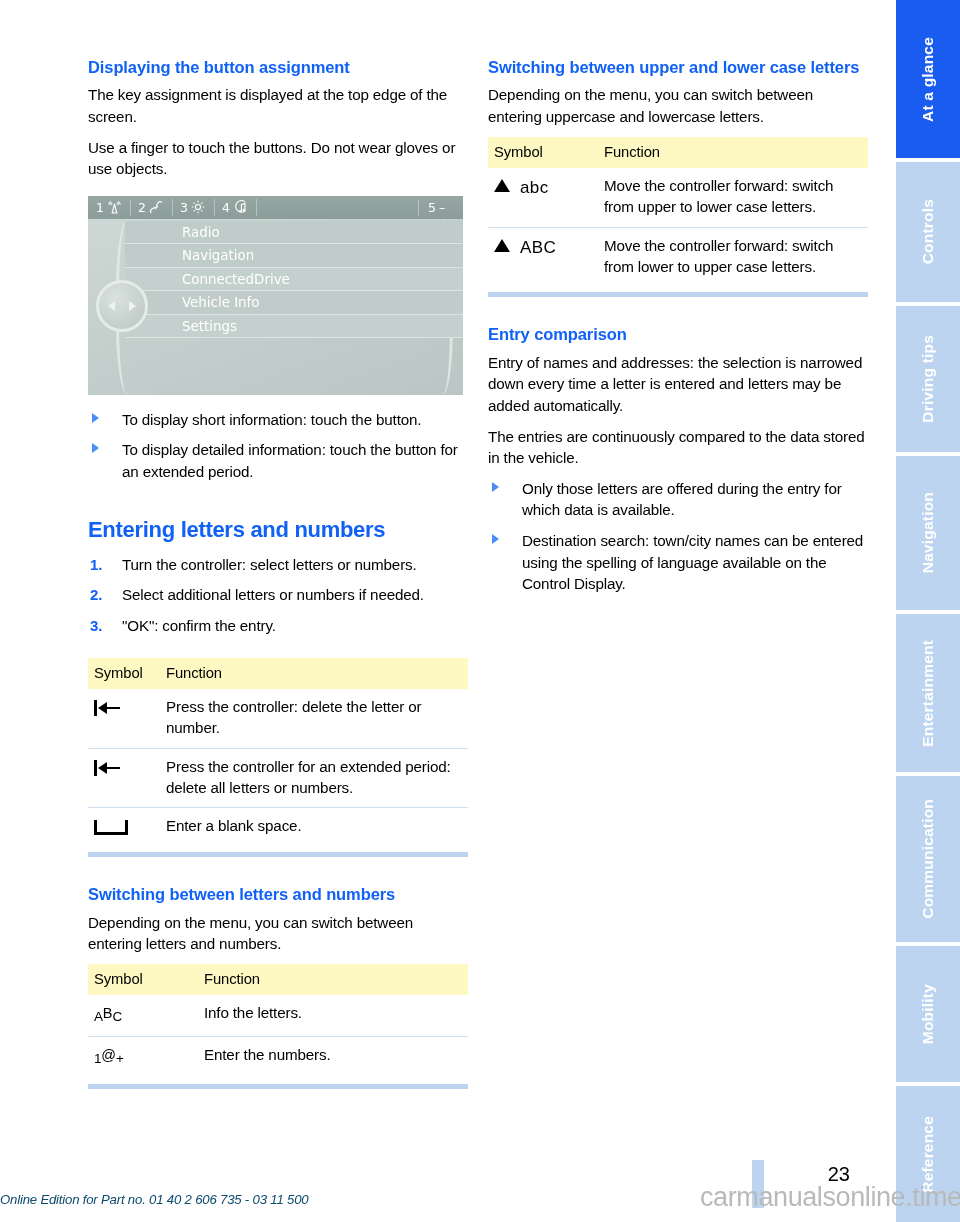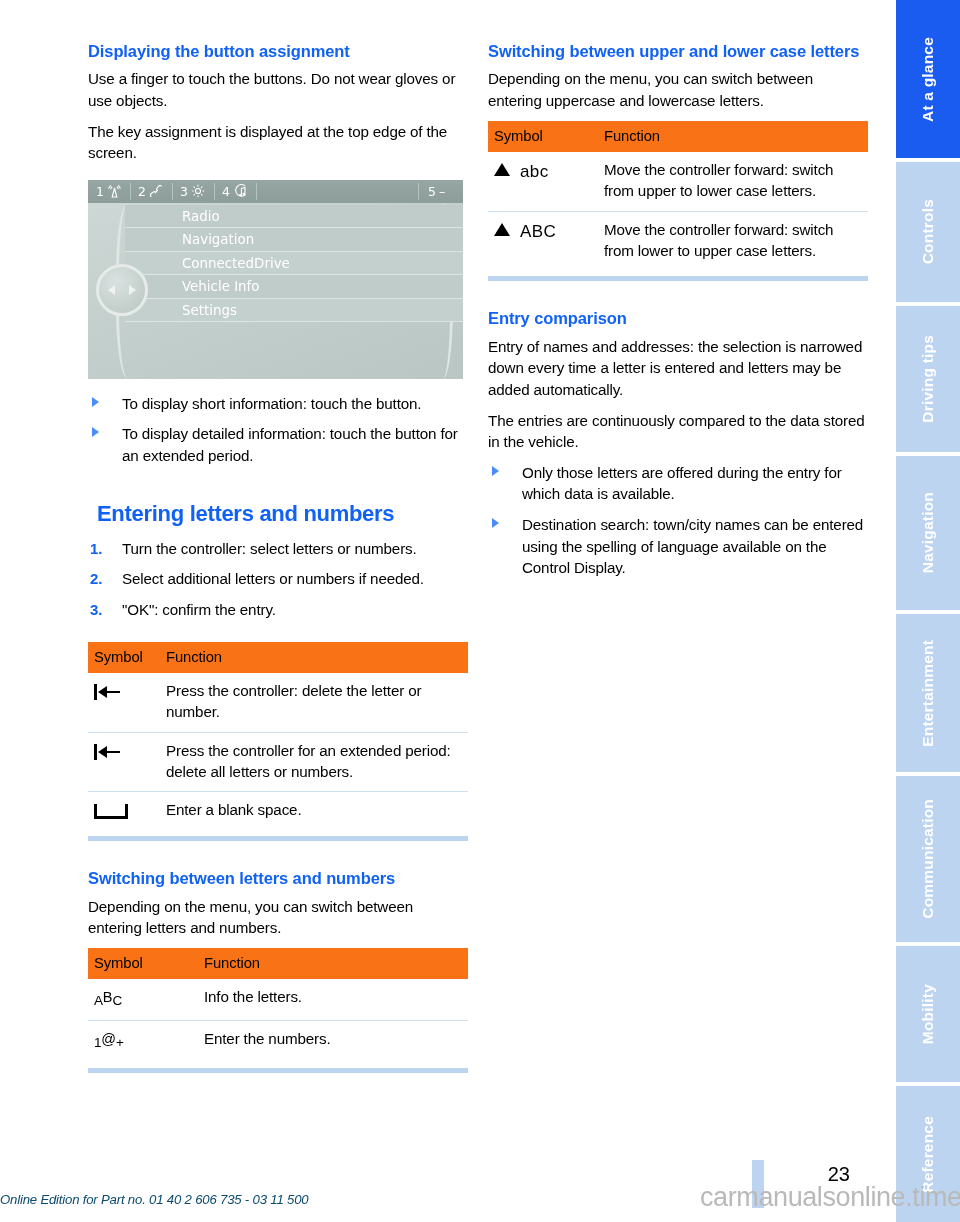--- a/index.html
+++ b/index.html
@@ -8,41 +8,41 @@
     width: 960px; height: 1222px;
     background: #ffffff;
     font-family: "Liberation Sans", sans-serif;
     overflow: hidden;
   }
   .page { position: relative; width: 960px; height: 1222px; background:#fff; }
 
   
   .col {
     position: absolute;
-    top: 40px;
+    top: 56px;
     width: 380px;
   }
   .col-left  { left: 88px; }
   .col-right { left: 488px; }
 
   
   h2.h-blue {
     color: #1061f5;
     font-size: 16.5px;
     font-weight: bold;
     line-height: 1.36;
     margin: 0 0 6px 0;
     letter-spacing: -0.1px;
   }
   h1.h-blue-big {
     color: #1061f5;
     font-size: 22px;
     font-weight: bold;
     line-height: 1.2;
-    margin: 0 0 10px 9px;
+    margin: 0 0 10px 0;
     letter-spacing: -0.3px;
   }
   p.body {
     font-size: 15.2px;
     line-height: 1.42;
     color: #000;
     margin: 0 0 9px 0;
     letter-spacing: -0.15px;
   }
   .spacer-lg { height: 26px; }
@@ -82,21 +82,21 @@
     color: #1061f5; font-weight: bold; font-size: 15px;
   }
 
   
   table.symtab {
     width: 380px;
     border-collapse: collapse;
     margin: 4px 0 6px 0;
   }
   table.symtab thead th {
-    background: #f97316;
+    background: #fef9c3;
     font-size: 14.8px;
     font-weight: normal;
     text-align: left;
     padding: 7px 6px 8px 6px;
     color: #000;
     letter-spacing: -0.1px;
   }
   table.symtab tbody td {
     padding: 8px 6px 9px 6px;
     font-size: 15.2px;
@@ -248,22 +248,22 @@
 </style>
 </head>
 <body>
 
 <div class="page">
 
   <div class="col col-left">
 
     <h2 class="h-blue">Displaying the button assignment</h2>
 
+    <p class="body">The key assignment is displayed at the top edge of the screen.</p>
     <p class="body">Use a finger to touch the buttons. Do not wear gloves or use objects.</p>
-    <p class="body">The key assignment is displayed at the top edge of the screen.</p>
 
     <div class="idrive">
 
       <div class="topbar">
         <div class="seg" style="left:3px;">
           <span>1</span>
           <svg width="15" height="13" viewBox="0 0 15 13">
             <path d="M7.5 3 L5.2 12 H9.8 Z" fill="none" stroke="#ffffff" stroke-width="1.1"></path>
             <path d="M3.6 4.2 a4 4 0 0 1 1.6 -2.4" stroke="#fff" stroke-width="1.1" fill="none"></path>
             <path d="M1.6 3.6 a6 6 0 0 1 2.4 -3.2" stroke="#fff" stroke-width="1.1" fill="none"></path>

